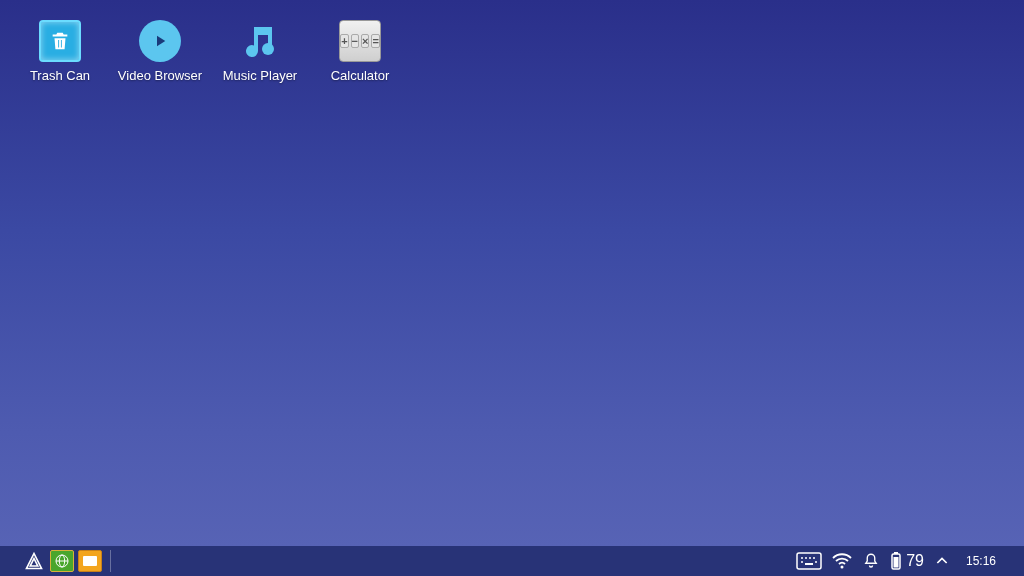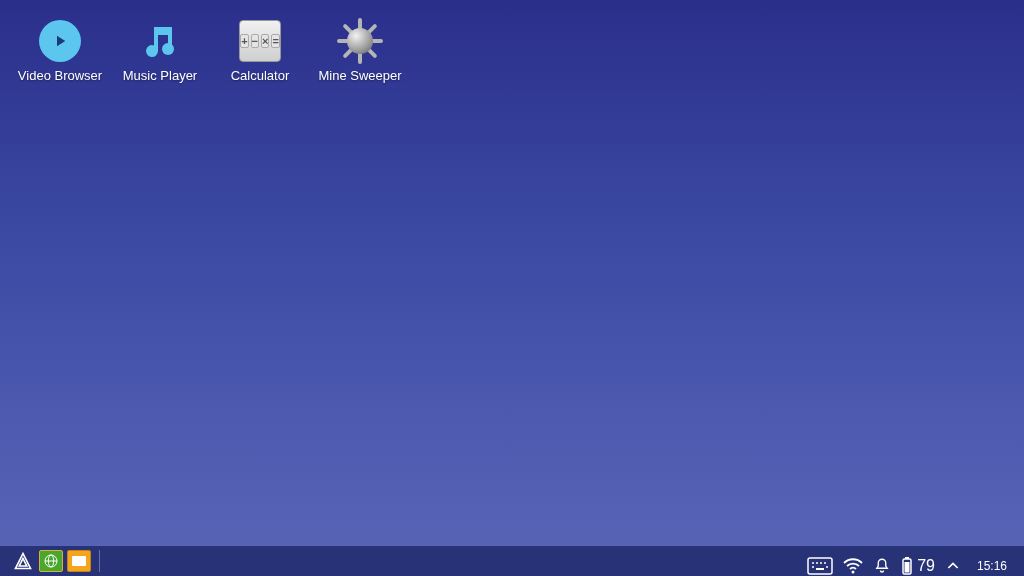--- a/index.html
+++ b/index.html
@@ -66,21 +66,21 @@
   .ic-mine .spike {
     position:absolute; left:50%; top:50%; width:4px; height:18px;
     background:#b5b5b5; transform-origin:center; margin-left:-2px; margin-top:-9px;
     border-radius:2px;
   }
 
   
   .taskbar {
     position: absolute; left:0; right:0; bottom:0; height:30px;
     background:#283377;
-    display:flex; align-items:flex-end; padding:0 11px;
+    display:flex; align-items:center; padding:0 22px;
     color:#fff; font-size:14px;
   }
   .taskbar-left { display:flex; align-items:center; gap:4px; height:100%; }
   .tb-btn {
     width:24px; height:22px; border-radius:2px; display:flex; align-items:center; justify-content:center;
     cursor:pointer;
   }
   .tb-start { }
   .tb-browser { background:#4aa62c; border:1px solid #d9b13a; }
   .tb-file { background:#f3a51e; border:1px solid #c7801a; position:relative; }
@@ -89,20 +89,28 @@
   .taskbar-right { margin-left:auto; display:flex; align-items:center; gap:10px; }
   .tray-ic { display:flex; align-items:center; cursor:pointer; }
   .battery-group { display:flex; align-items:center; gap:4px; }
   .clock { font-size:12px; padding:0 6px; }
 </style>
 </head>
 <body>
 
 <div class="desktop">
 
+  <div class="desktop-icon">
+    <div class="glyph ic-trash">
+      <svg width="22" height="22" viewBox="0 0 24 24">
+          <path fill="#fff" d="M9 3h6l1 2h4v2H4V5h4l1-2zm-3 6h12l-1 12H7L6 9zm4 2v8h1v-8h-1zm3 0v8h1v-8h-1z"></path>
+        </svg>
+    </div>
+    <div class="label">Trash Can</div>
+  </div>
 
 
 
   <div class="desktop-icon">
     <div class="glyph ic-video">
       <svg width="18" height="18" viewBox="0 0 24 24">
           <path fill="#1a3a7a" d="M8 5v14l11-7z"></path>
         </svg>
     </div>
     <div class="label">Video Browser</div>
@@ -122,34 +130,20 @@
   <div class="desktop-icon">
     <div class="glyph ic-calc">
       <span>+</span>
         <span>−</span>
         <span>×</span>
         <span>=</span>
     </div>
     <div class="label">Calculator</div>
   </div>
 
-  <div class="desktop-icon">
-    <div class="glyph ic-mine">
-      <div class="spike" style="transform:rotate(0deg) translateY(-14px)"></div>
-      <div class="spike" style="transform:rotate(45deg) translateY(-14px)"></div>
-      <div class="spike" style="transform:rotate(90deg) translateY(-14px)"></div>
-      <div class="spike" style="transform:rotate(135deg) translateY(-14px)"></div>
-      <div class="spike" style="transform:rotate(180deg) translateY(-14px)"></div>
-      <div class="spike" style="transform:rotate(225deg) translateY(-14px)"></div>
-      <div class="spike" style="transform:rotate(270deg) translateY(-14px)"></div>
-      <div class="spike" style="transform:rotate(315deg) translateY(-14px)"></div>
-      <div class="ball"></div>
-    </div>
-    <div class="label">Mine Sweeper</div>
-  </div>
 
 </div>
 
 <div class="taskbar">
   <div class="taskbar-left">
     <div class="tb-btn tb-start">
       <svg width="20" height="20" viewBox="0 0 24 24">
           <path fill="none" stroke="#fff" stroke-width="2" d="M12 3l9 18H3L12 3z"></path>
           <path fill="none" stroke="#fff" stroke-width="2" d="M12 9l4.5 9h-9L12 9z"></path>
         </svg>

